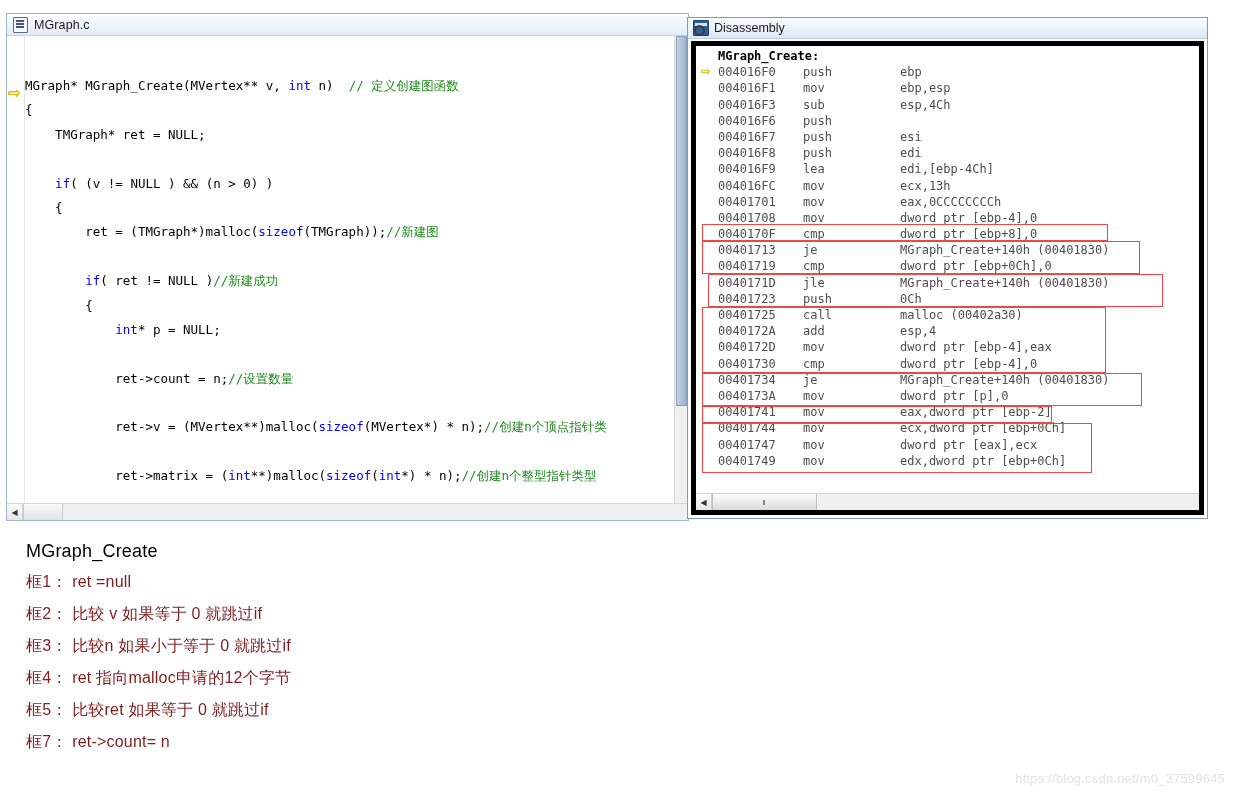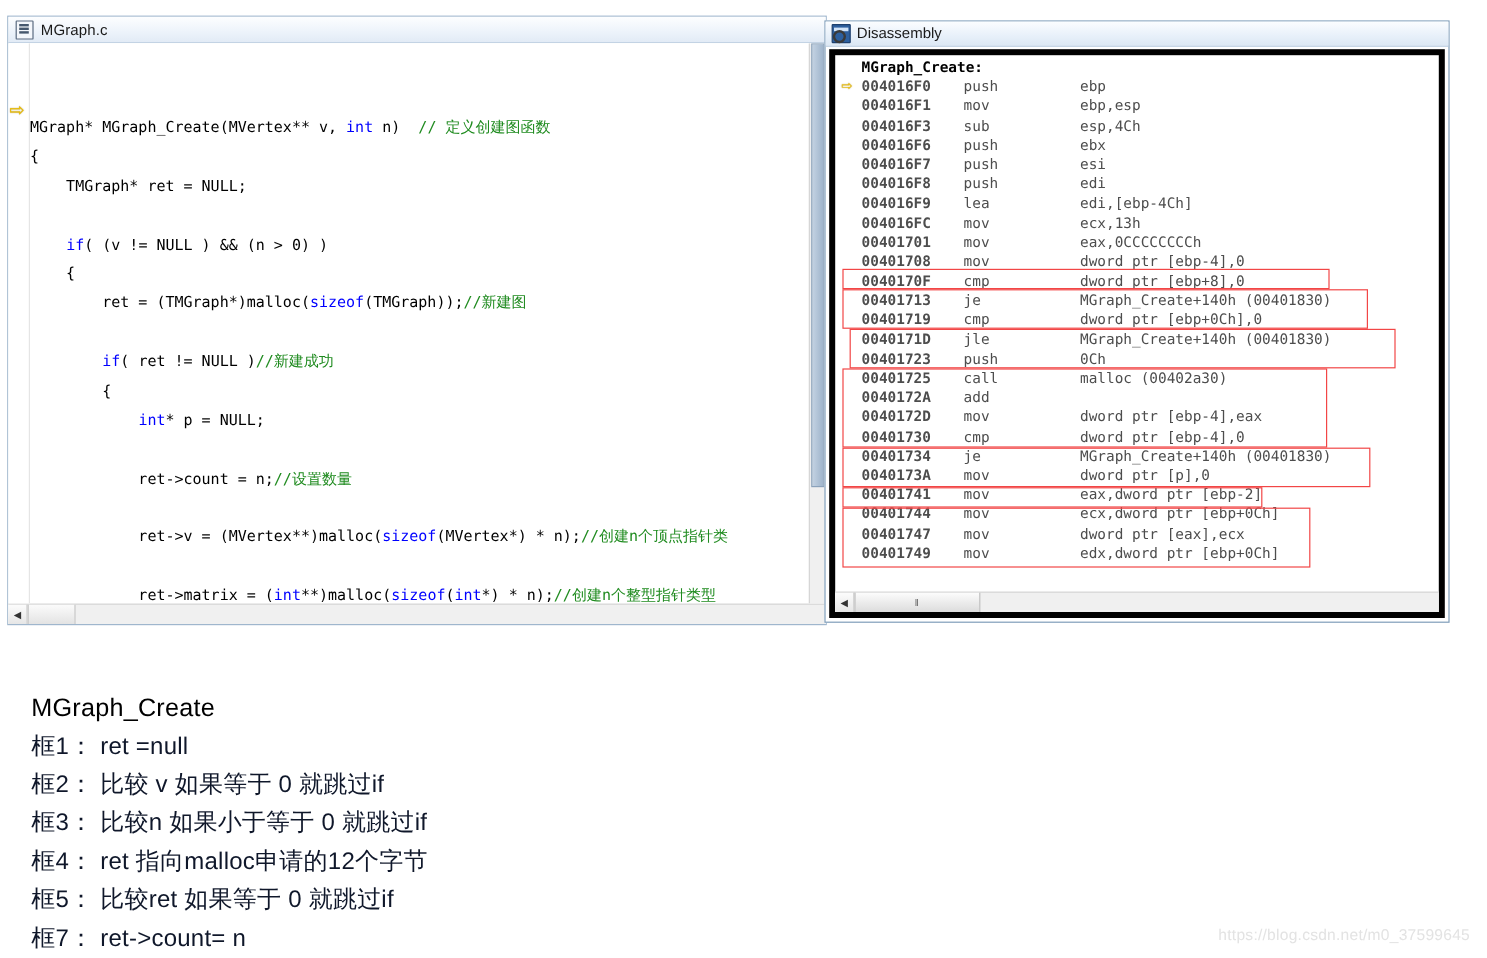--- a/index.html
+++ b/index.html
@@ -94,21 +94,21 @@
     left: 18px;
     top: 0;
     right: 13px;
     bottom: 0;
     overflow: hidden;
     font-family: "DejaVu Sans Mono", "Liberation Mono", monospace;
     font-size: 12.5px;
     line-height: 24.4px;
     color: #000000;
     white-space: pre;
-    padding-top: 58px;
+    padding-top: 38px;
     box-sizing: border-box;
   }
   #editor-code .ln { display: block; height: 24.4px; }
   .kw { color: #0000ff; }
   .cm { color: #1f8b1f; }
 
   #editor-vscroll {
     position: absolute;
     right: 0; top: 0; bottom: 0;
     width: 13px;
@@ -245,21 +245,21 @@
   }
   .d-arrow {
     position: absolute;
     left: 5px;
     top: -1px;
     color: #f5c400;
     font-size: 15px;
     line-height: 16px;
     text-shadow: 0 0 1px #8a6d00;
   }
-  .d-addr { width: 85px; flex: none; font-weight: bold; }
+  .d-addr { width: 85px; flex: none; }
   .d-mn   { width: 97px; flex: none; }
   .d-op   { flex: 1 1 auto; }
 
   .redbox {
     position: absolute;
     border: 1.4px solid #f24646;
     box-sizing: border-box;
     pointer-events: none;
   }
 
@@ -286,29 +286,28 @@
   #disasm-hs-track { flex: 1 1 auto; }
 
   
   #notes {
     position: absolute;
     left: 26px;
     top: 536px;
     width: 900px;
   }
   #notes-title {
-    font-size: 21px;
+    font-size: 18px;
     color: #000000;
     line-height: 30px;
     letter-spacing: 0.2px;
-    margin-top: 40px;
   }
   .note-line {
-    font-size: 20px;
-    color: #0f172a;
+    font-size: 16px;
+    color: #7f1d1d;
     line-height: 32px;
     white-space: pre;
     letter-spacing: 0.2px;
   }
 
   #watermark {
     position: absolute;
     right: 14px;
     bottom: 12px;
     font-size: 13px;
@@ -356,34 +355,34 @@
   </div>
 
   <div id="disasm-body">
     <div id="disasm-list-wrap">
       <div id="disasm-list">
         <div class="d-head">MGraph_Create:</div>
 
       <div class="d-row"><div class="d-arrowcol"><span class="d-arrow">⇨</span></div><div class="d-addr">004016F0</div><div class="d-mn">push</div><div class="d-op">ebp</div></div>
           <div class="d-row"><div class="d-arrowcol"></div><div class="d-addr">004016F1</div><div class="d-mn">mov</div><div class="d-op">ebp,esp</div></div>
           <div class="d-row"><div class="d-arrowcol"></div><div class="d-addr">004016F3</div><div class="d-mn">sub</div><div class="d-op">esp,4Ch</div></div>
-          <div class="d-row"><div class="d-arrowcol"></div><div class="d-addr">004016F6</div><div class="d-mn">push</div><div class="d-op">ebx</div></div>
+          <div class="d-row"><div class="d-arrowcol"></div><div class="d-addr">004016F6</div><div class="d-mn">push</div></div>
           <div class="d-row"><div class="d-arrowcol"></div><div class="d-addr">004016F7</div><div class="d-mn">push</div><div class="d-op">esi</div></div>
           <div class="d-row"><div class="d-arrowcol"></div><div class="d-addr">004016F8</div><div class="d-mn">push</div><div class="d-op">edi</div></div>
           <div class="d-row"><div class="d-arrowcol"></div><div class="d-addr">004016F9</div><div class="d-mn">lea</div><div class="d-op">edi,[ebp-4Ch]</div></div>
           <div class="d-row"><div class="d-arrowcol"></div><div class="d-addr">004016FC</div><div class="d-mn">mov</div><div class="d-op">ecx,13h</div></div>
           <div class="d-row"><div class="d-arrowcol"></div><div class="d-addr">00401701</div><div class="d-mn">mov</div><div class="d-op">eax,0CCCCCCCCh</div></div>
           <div class="d-row"><div class="d-arrowcol"></div><div class="d-addr">00401708</div><div class="d-mn">mov</div><div class="d-op">dword ptr [ebp-4],0</div></div>
           <div class="d-row"><div class="d-arrowcol"></div><div class="d-addr">0040170F</div><div class="d-mn">cmp</div><div class="d-op">dword ptr [ebp+8],0</div></div>
           <div class="d-row"><div class="d-arrowcol"></div><div class="d-addr">00401713</div><div class="d-mn">je</div><div class="d-op">MGraph_Create+140h (00401830)</div></div>
           <div class="d-row"><div class="d-arrowcol"></div><div class="d-addr">00401719</div><div class="d-mn">cmp</div><div class="d-op">dword ptr [ebp+0Ch],0</div></div>
           <div class="d-row"><div class="d-arrowcol"></div><div class="d-addr">0040171D</div><div class="d-mn">jle</div><div class="d-op">MGraph_Create+140h (00401830)</div></div>
           <div class="d-row"><div class="d-arrowcol"></div><div class="d-addr">00401723</div><div class="d-mn">push</div><div class="d-op">0Ch</div></div>
           <div class="d-row"><div class="d-arrowcol"></div><div class="d-addr">00401725</div><div class="d-mn">call</div><div class="d-op">malloc (00402a30)</div></div>
-          <div class="d-row"><div class="d-arrowcol"></div><div class="d-addr">0040172A</div><div class="d-mn">add</div></div>
+          <div class="d-row"><div class="d-arrowcol"></div><div class="d-addr">0040172A</div><div class="d-mn">add</div><div class="d-op">esp,4</div></div>
           <div class="d-row"><div class="d-arrowcol"></div><div class="d-addr">0040172D</div><div class="d-mn">mov</div><div class="d-op">dword ptr [ebp-4],eax</div></div>
           <div class="d-row"><div class="d-arrowcol"></div><div class="d-addr">00401730</div><div class="d-mn">cmp</div><div class="d-op">dword ptr [ebp-4],0</div></div>
           <div class="d-row"><div class="d-arrowcol"></div><div class="d-addr">00401734</div><div class="d-mn">je</div><div class="d-op">MGraph_Create+140h (00401830)</div></div>
           <div class="d-row"><div class="d-arrowcol"></div><div class="d-addr">0040173A</div><div class="d-mn">mov</div><div class="d-op">dword ptr [p],0</div></div>
           <div class="d-row"><div class="d-arrowcol"></div><div class="d-addr">00401741</div><div class="d-mn">mov</div><div class="d-op">eax,dword ptr [ebp-2]</div></div>
           <div class="d-row"><div class="d-arrowcol"></div><div class="d-addr">00401744</div><div class="d-mn">mov</div><div class="d-op">ecx,dword ptr [ebp+0Ch]</div></div>
           <div class="d-row"><div class="d-arrowcol"></div><div class="d-addr">00401747</div><div class="d-mn">mov</div><div class="d-op">dword ptr [eax],ecx</div></div>
           <div class="d-row"><div class="d-arrowcol"></div><div class="d-addr">00401749</div><div class="d-mn">mov</div><div class="d-op">edx,dword ptr [ebp+0Ch]</div></div>
         </div>
 

